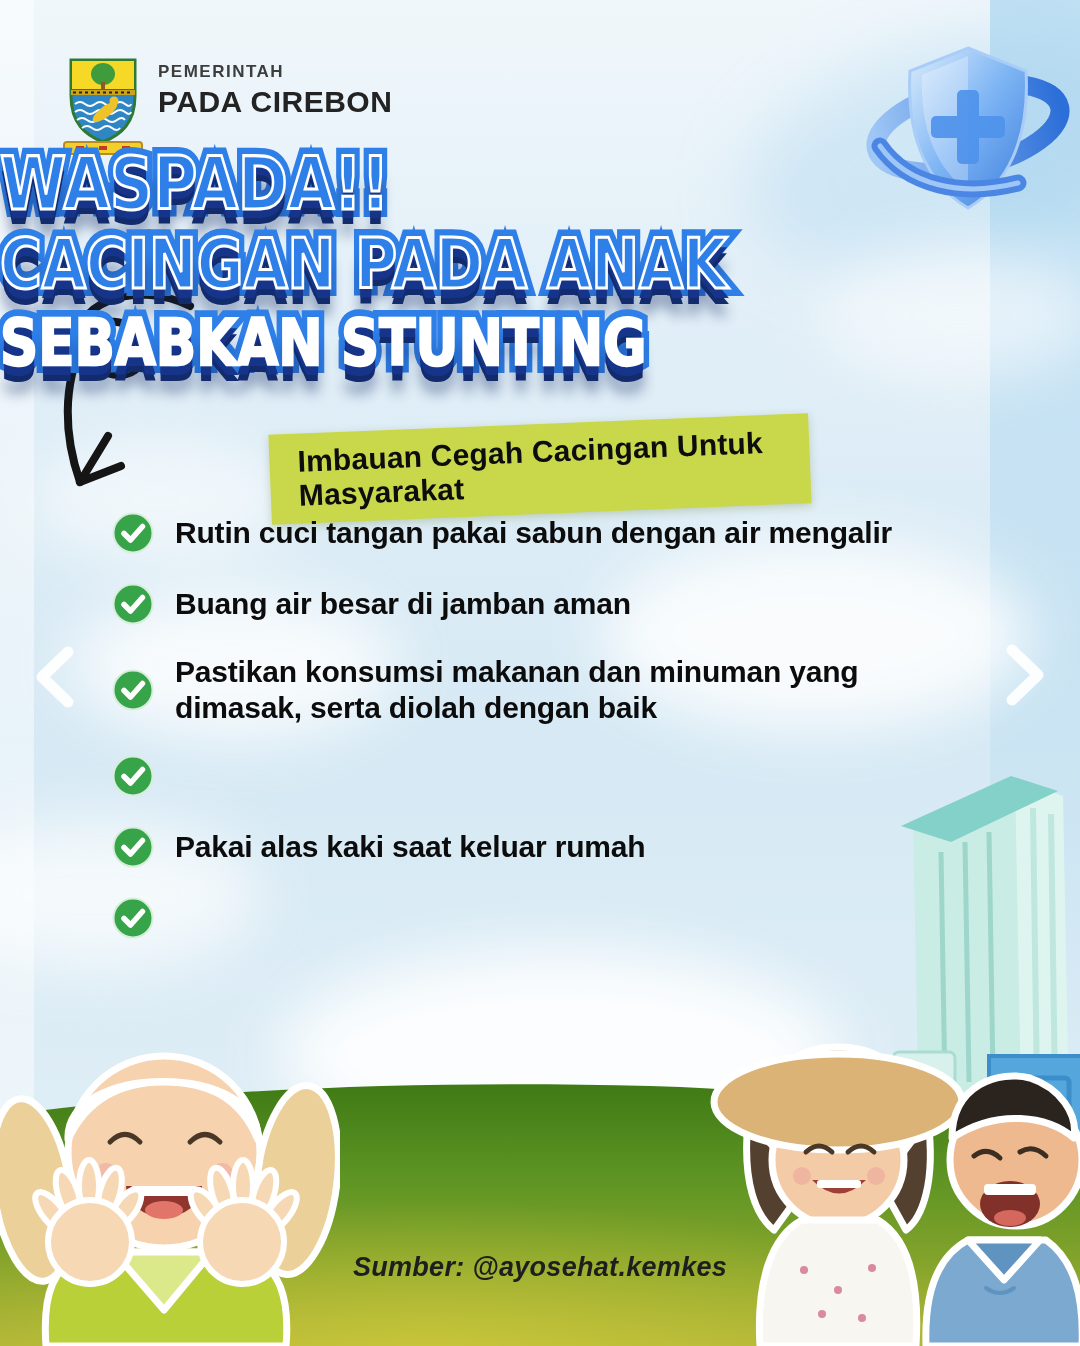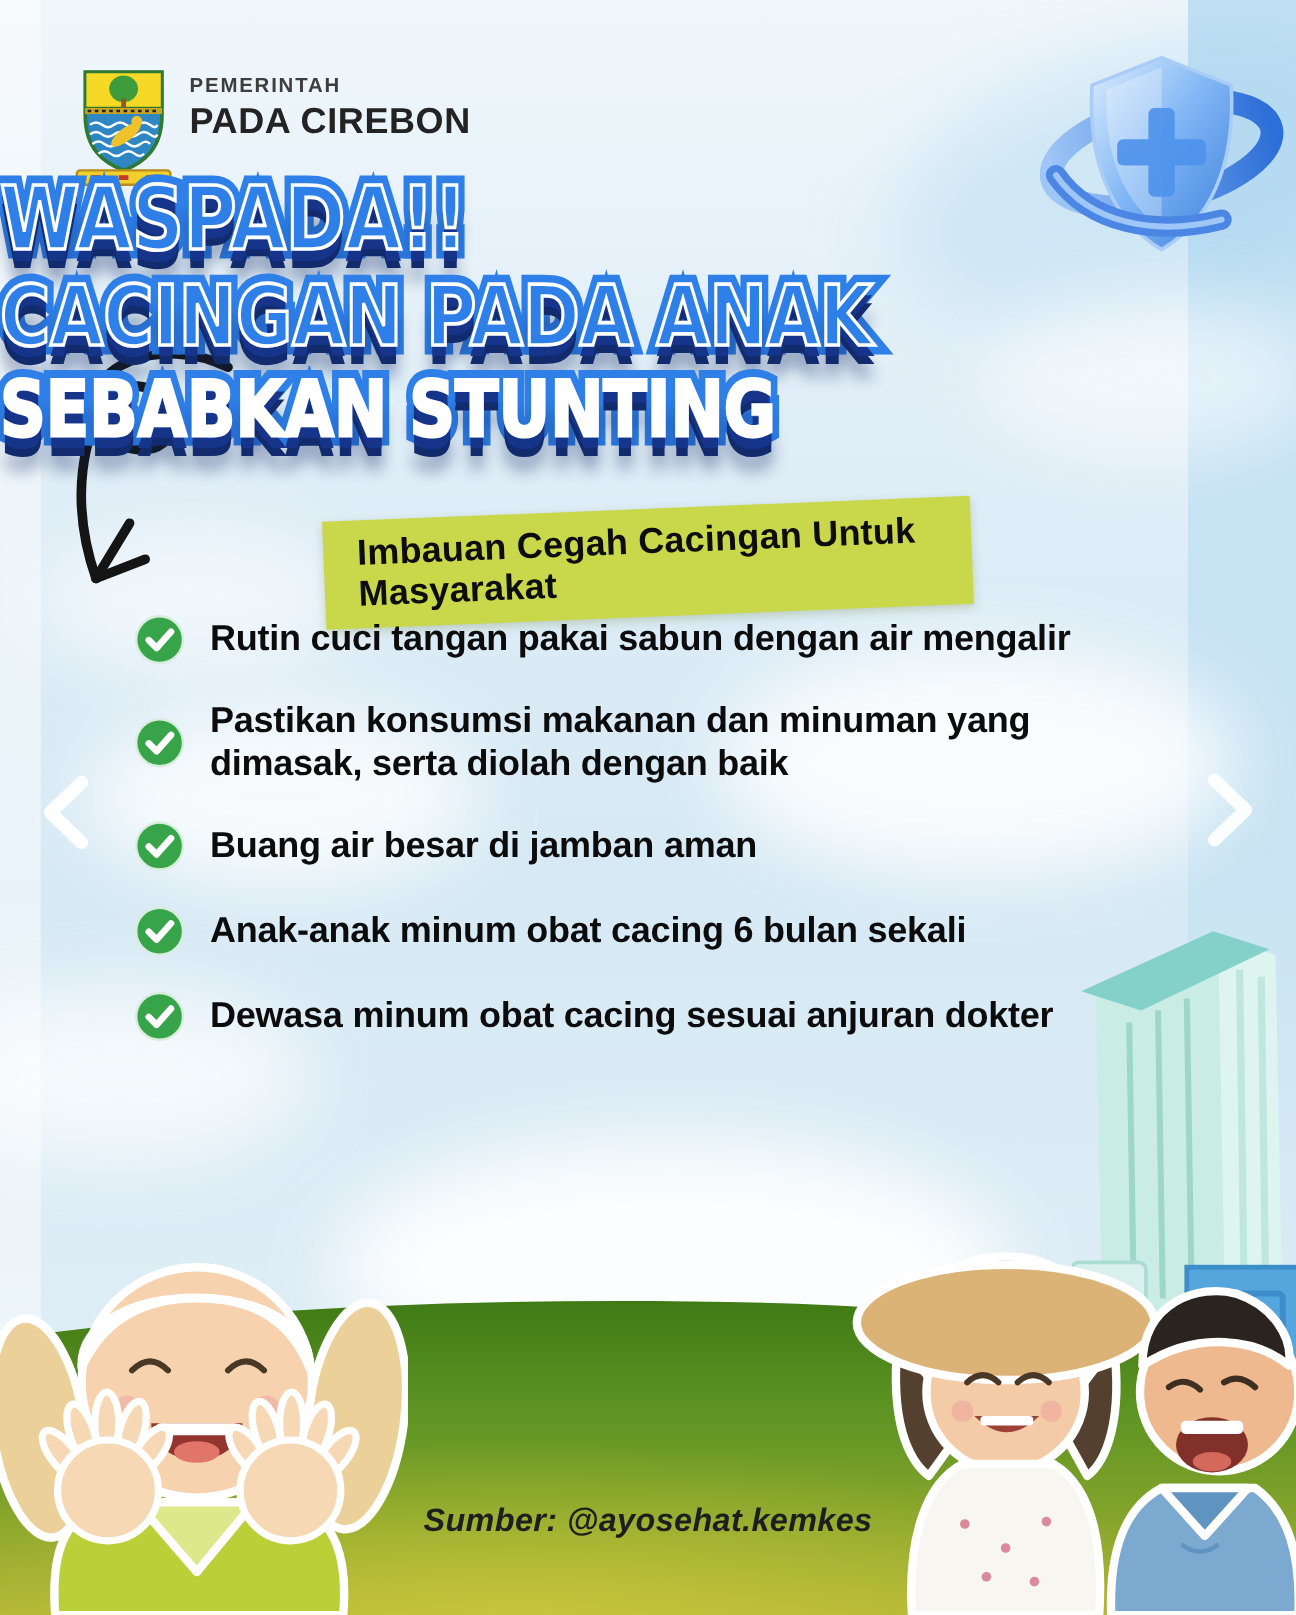--- a/index.html
+++ b/index.html
@@ -195,55 +195,62 @@
   <div class="checklist">
     <div class="row">
       <span class="check">
           <svg width="42" height="42" viewBox="0 0 42 42">
             <circle cx="21" cy="21" r="19.5" fill="#38a44a" stroke="#d6eedb" stroke-width="2"></circle>
             <path d="M12,21.5 L18.5,28 L30.5,14.5" fill="none" stroke="#fff" stroke-width="5.5" stroke-linecap="round" stroke-linejoin="round"></path>
           </svg>
         </span>
       <span class="row-text">Rutin cuci tangan pakai sabun dengan air mengalir</span>
     </div>
+    <div class="row">
+      <span class="check">
+          <svg width="42" height="42" viewBox="0 0 42 42">
+            <circle cx="21" cy="21" r="19.5" fill="#38a44a" stroke="#d6eedb" stroke-width="2"></circle>
+            <path d="M12,21.5 L18.5,28 L30.5,14.5" fill="none" stroke="#fff" stroke-width="5.5" stroke-linecap="round" stroke-linejoin="round"></path>
+          </svg>
+        </span>
+      <span class="row-text">Buang air besar di jamban aman</span>
+    </div>
     <div class="row twoline">
       <span class="check">
           <svg width="42" height="42" viewBox="0 0 42 42">
             <circle cx="21" cy="21" r="19.5" fill="#38a44a" stroke="#d6eedb" stroke-width="2"></circle>
             <path d="M12,21.5 L18.5,28 L30.5,14.5" fill="none" stroke="#fff" stroke-width="5.5" stroke-linecap="round" stroke-linejoin="round"></path>
           </svg>
         </span>
       <span class="row-text">Pastikan konsumsi makanan dan minuman yang dimasak, serta diolah dengan baik</span>
     </div>
     <div class="row">
       <span class="check">
           <svg width="42" height="42" viewBox="0 0 42 42">
             <circle cx="21" cy="21" r="19.5" fill="#38a44a" stroke="#d6eedb" stroke-width="2"></circle>
             <path d="M12,21.5 L18.5,28 L30.5,14.5" fill="none" stroke="#fff" stroke-width="5.5" stroke-linecap="round" stroke-linejoin="round"></path>
           </svg>
         </span>
-      <span class="row-text">Buang air besar di jamban aman</span>
-    </div>
-    <div class="row">
-      <span class="check">
-          <svg width="42" height="42" viewBox="0 0 42 42">
-            <circle cx="21" cy="21" r="19.5" fill="#38a44a" stroke="#d6eedb" stroke-width="2"></circle>
-            <path d="M12,21.5 L18.5,28 L30.5,14.5" fill="none" stroke="#fff" stroke-width="5.5" stroke-linecap="round" stroke-linejoin="round"></path>
-          </svg>
-        </span>
-      <span class="row-text">Anak-anak minum obat cacing 6 bulan sekali</span>
-    </div>
-    <div class="row">
-      <span class="check">
-          <svg width="42" height="42" viewBox="0 0 42 42">
-            <circle cx="21" cy="21" r="19.5" fill="#38a44a" stroke="#d6eedb" stroke-width="2"></circle>
-            <path d="M12,21.5 L18.5,28 L30.5,14.5" fill="none" stroke="#fff" stroke-width="5.5" stroke-linecap="round" stroke-linejoin="round"></path>
-          </svg>
-        </span>
-      <span class="row-text">Dewasa minum obat cacing sesuai anjuran dokter</span>
+    </div>
+    <div class="row">
+      <span class="check">
+          <svg width="42" height="42" viewBox="0 0 42 42">
+            <circle cx="21" cy="21" r="19.5" fill="#38a44a" stroke="#d6eedb" stroke-width="2"></circle>
+            <path d="M12,21.5 L18.5,28 L30.5,14.5" fill="none" stroke="#fff" stroke-width="5.5" stroke-linecap="round" stroke-linejoin="round"></path>
+          </svg>
+        </span>
+      <span class="row-text">Pakai alas kaki saat keluar rumah</span>
+    </div>
+    <div class="row">
+      <span class="check">
+          <svg width="42" height="42" viewBox="0 0 42 42">
+            <circle cx="21" cy="21" r="19.5" fill="#38a44a" stroke="#d6eedb" stroke-width="2"></circle>
+            <path d="M12,21.5 L18.5,28 L30.5,14.5" fill="none" stroke="#fff" stroke-width="5.5" stroke-linecap="round" stroke-linejoin="round"></path>
+          </svg>
+        </span>
     </div>
   </div>
 
   <svg class="chev chev-left" width="46" height="66" viewBox="0 0 46 66">
     <polyline points="36,8 10,33 36,58" fill="none" stroke="#ffffff" stroke-width="11" stroke-linecap="round" stroke-linejoin="round"></polyline>
   </svg>
   <svg class="chev chev-right" width="46" height="66" viewBox="0 0 46 66">
     <polyline points="10,8 36,33 10,58" fill="none" stroke="#ffffff" stroke-width="11" stroke-linecap="round" stroke-linejoin="round"></polyline>
   </svg>
 

